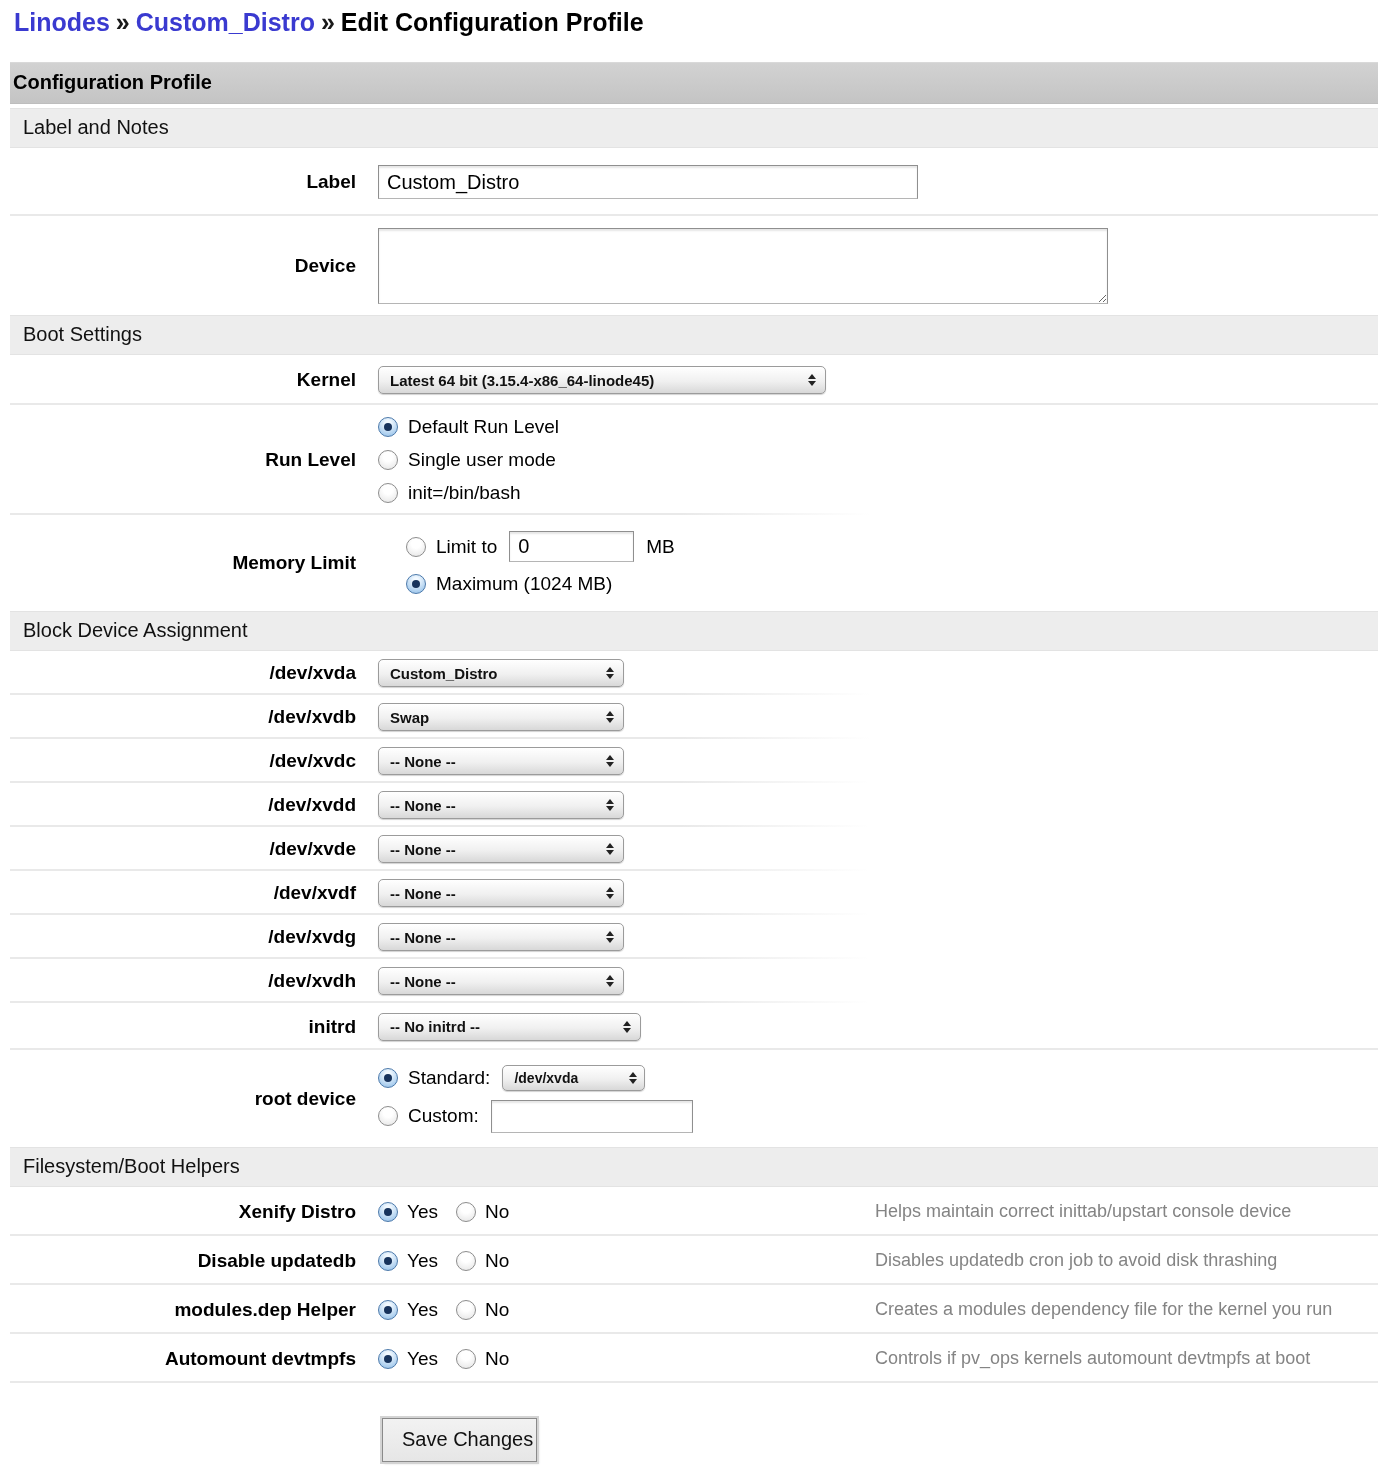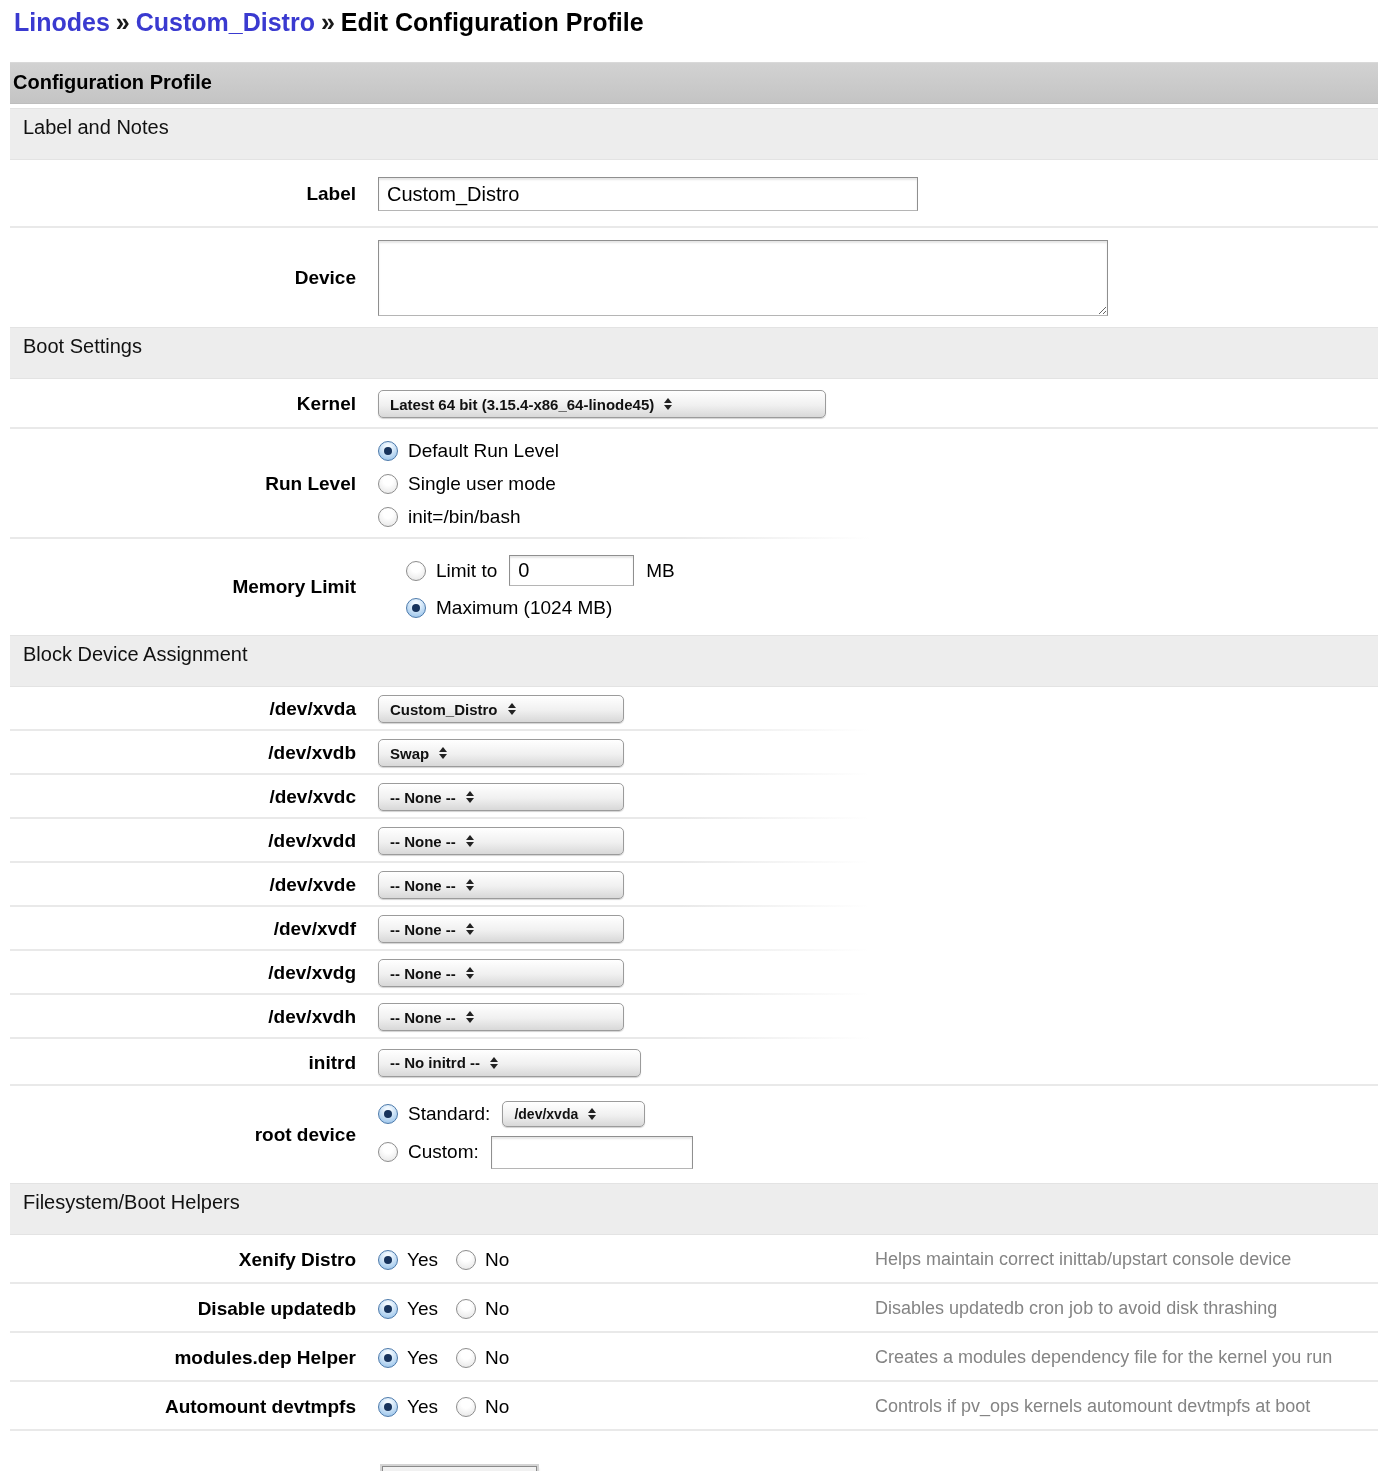--- a/index.html
+++ b/index.html
@@ -28,21 +28,21 @@
     border-bottom: 1px solid #bdbdbd;
     font-size: 20px; font-weight: bold;
     padding: 8px 13px 9px 3px;
     margin-bottom: 4px;
   }
   .section-bar {
     background: #ededed;
     border-top: 1px solid #e3e3e3;
     border-bottom: 1px solid #e3e3e3;
     font-size: 20px; font-weight: normal; color:#111;
-    padding: 7px 13px 20px 13px;
+    padding: 7px 13px 8px 13px;
   }
 
   
   .row { display: flex; align-items: center; position: relative; background:#fff; }
   .row::after {
     content:''; position:absolute; bottom:0; left:0; right:0;
     height:2px; background:#e9e9e9;
   }
   .row.partial::after {
     right:auto; width:860px;
@@ -68,21 +68,21 @@
     background:#fff;
     outline:none;
   }
   #label-input { width: 540px; height: 34px; }
   #notes-textarea { width: 730px; height: 76px; font-size:19px; padding-top:4px; resize: both; }
   #memory-input { width: 125px; height: 31px; margin: 0 12px; }
   #custom-root-input { width: 202px; height: 33px; margin-left: 12px; }
 
   
   .sel {
-    display: inline-flex; align-items: center; justify-content: flex-start;
+    display: inline-flex; align-items: center; justify-content: space-between;
     height: 28px;
     border: 1px solid #9b9b9b;
     border-radius: 5px;
     background: linear-gradient(#ffffff, #f0f0f0 55%, #d8d8d8);
     box-shadow: 0 1px 1px rgba(0,0,0,0.18);
     padding: 0 9px 0 11px;
     font-size: 15px; font-weight: bold; color:#111;
     cursor: default;
     white-space: nowrap;
   }

